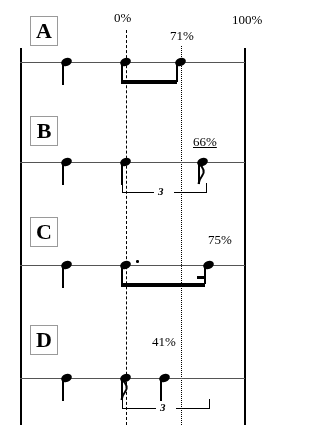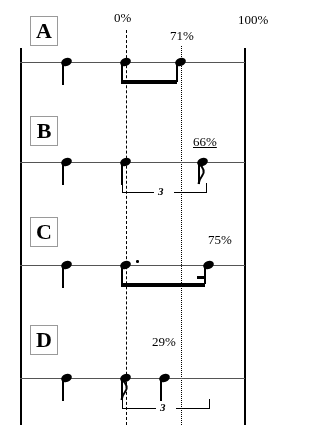--- a/index.html
+++ b/index.html
@@ -45,21 +45,21 @@
 </style>
 </head>
 <body>
 
 <div id="stage">
 
   <div class="pct" style="left:114px;top:10px;">0%</div>
 
   <div class="pct" style="left:170px;top:28px;">71%</div>
 
-  <div class="pct" style="left:232px;top:12px;margin-left:6px;">100%</div>
+  <div class="pct" style="left:232px;top:12px;">100%</div>
 
   <div class="guide-dashed" style="left:126px;top:30px;height:395px;"></div>
 
   <div class="guide-dotted" style="left:181px;top:46px;height:379px;"></div>
 
   <div class="vrule" style="left:20px;top:48px;height:377px;"></div>
   <div class="vrule" style="left:244px;top:48px;height:377px;"></div>
 
   <div class="staff" style="left:20px;top:62px;width:225px;"></div>
 
@@ -142,21 +142,21 @@
 
   <div class="beam" style="left:121px;top:283px;width:84px;"></div>
   <div class="beam2" style="left:197px;top:276px;width:8px;"></div>
 
   <div class="staff" style="left:20px;top:378px;width:225px;"></div>
 
   <div class="letterbox" style="left:30px;top:325px;">
     <span>D</span>
   </div>
 
-  <div class="pct" style="left:152px;top:334px;">29%</div>
+  <div class="pct" style="left:152px;top:334px;">41%</div>
 
   <div class="note">
     <div class="head" style="left:61px;top:374px;"></div>
     <div class="stem" style="left:62px;top:378px;height:23px;"></div>
   </div>
 
   <div class="note">
     <div class="head" style="left:120px;top:374px;"></div>
     <div class="stem" style="left:121px;top:378px;height:22px;"></div>
     <svg class="flag" style="left:119px;top:378px;" width="14" height="24" viewBox="0 0 14 24">

